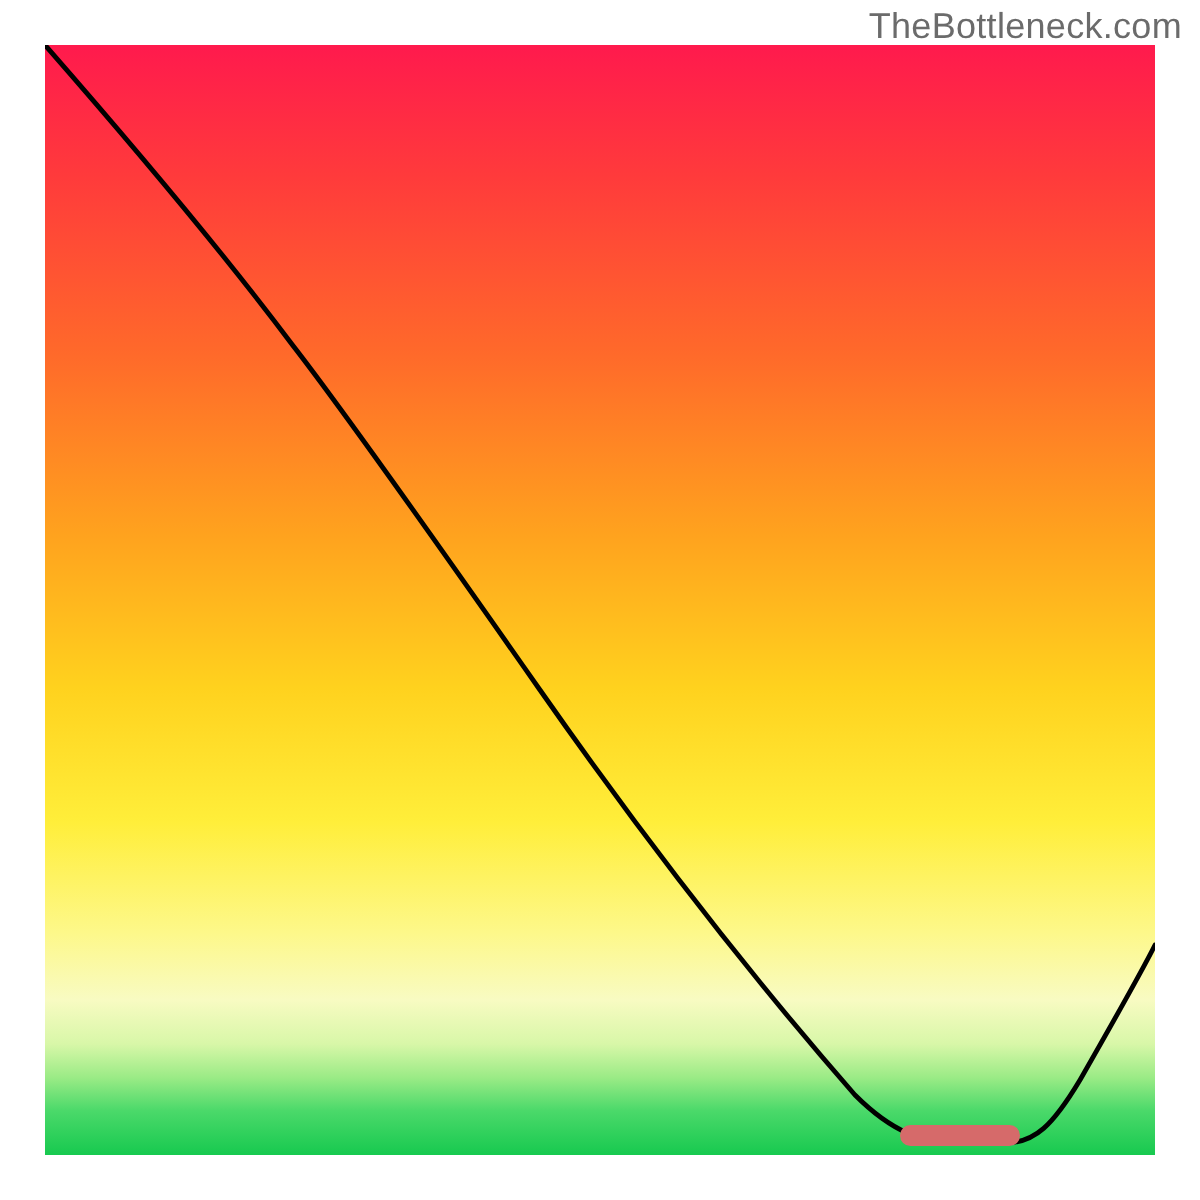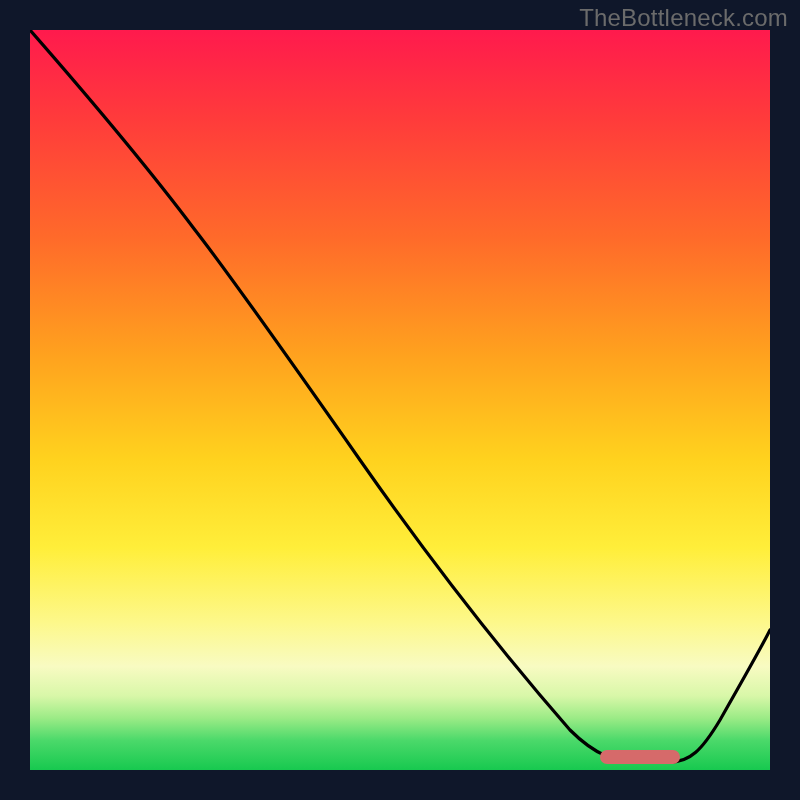--- a/index.html
+++ b/index.html
@@ -8,21 +8,21 @@
     width: 800px;
     height: 800px;
     background: #000;
     overflow: hidden;
     font-family: Arial, Helvetica, sans-serif;
   }
   .frame {
     position: relative;
     width: 800px;
     height: 800px;
-    background: #0f172a;
+    background: #ffffff;
   }
   .plot-area {
     position: absolute;
     left: 30px;
     top: 30px;
     width: 740px;
     height: 740px;
     background: linear-gradient(to bottom,
       #ff1a4d 0%,
       #ff3b3b 12%,

